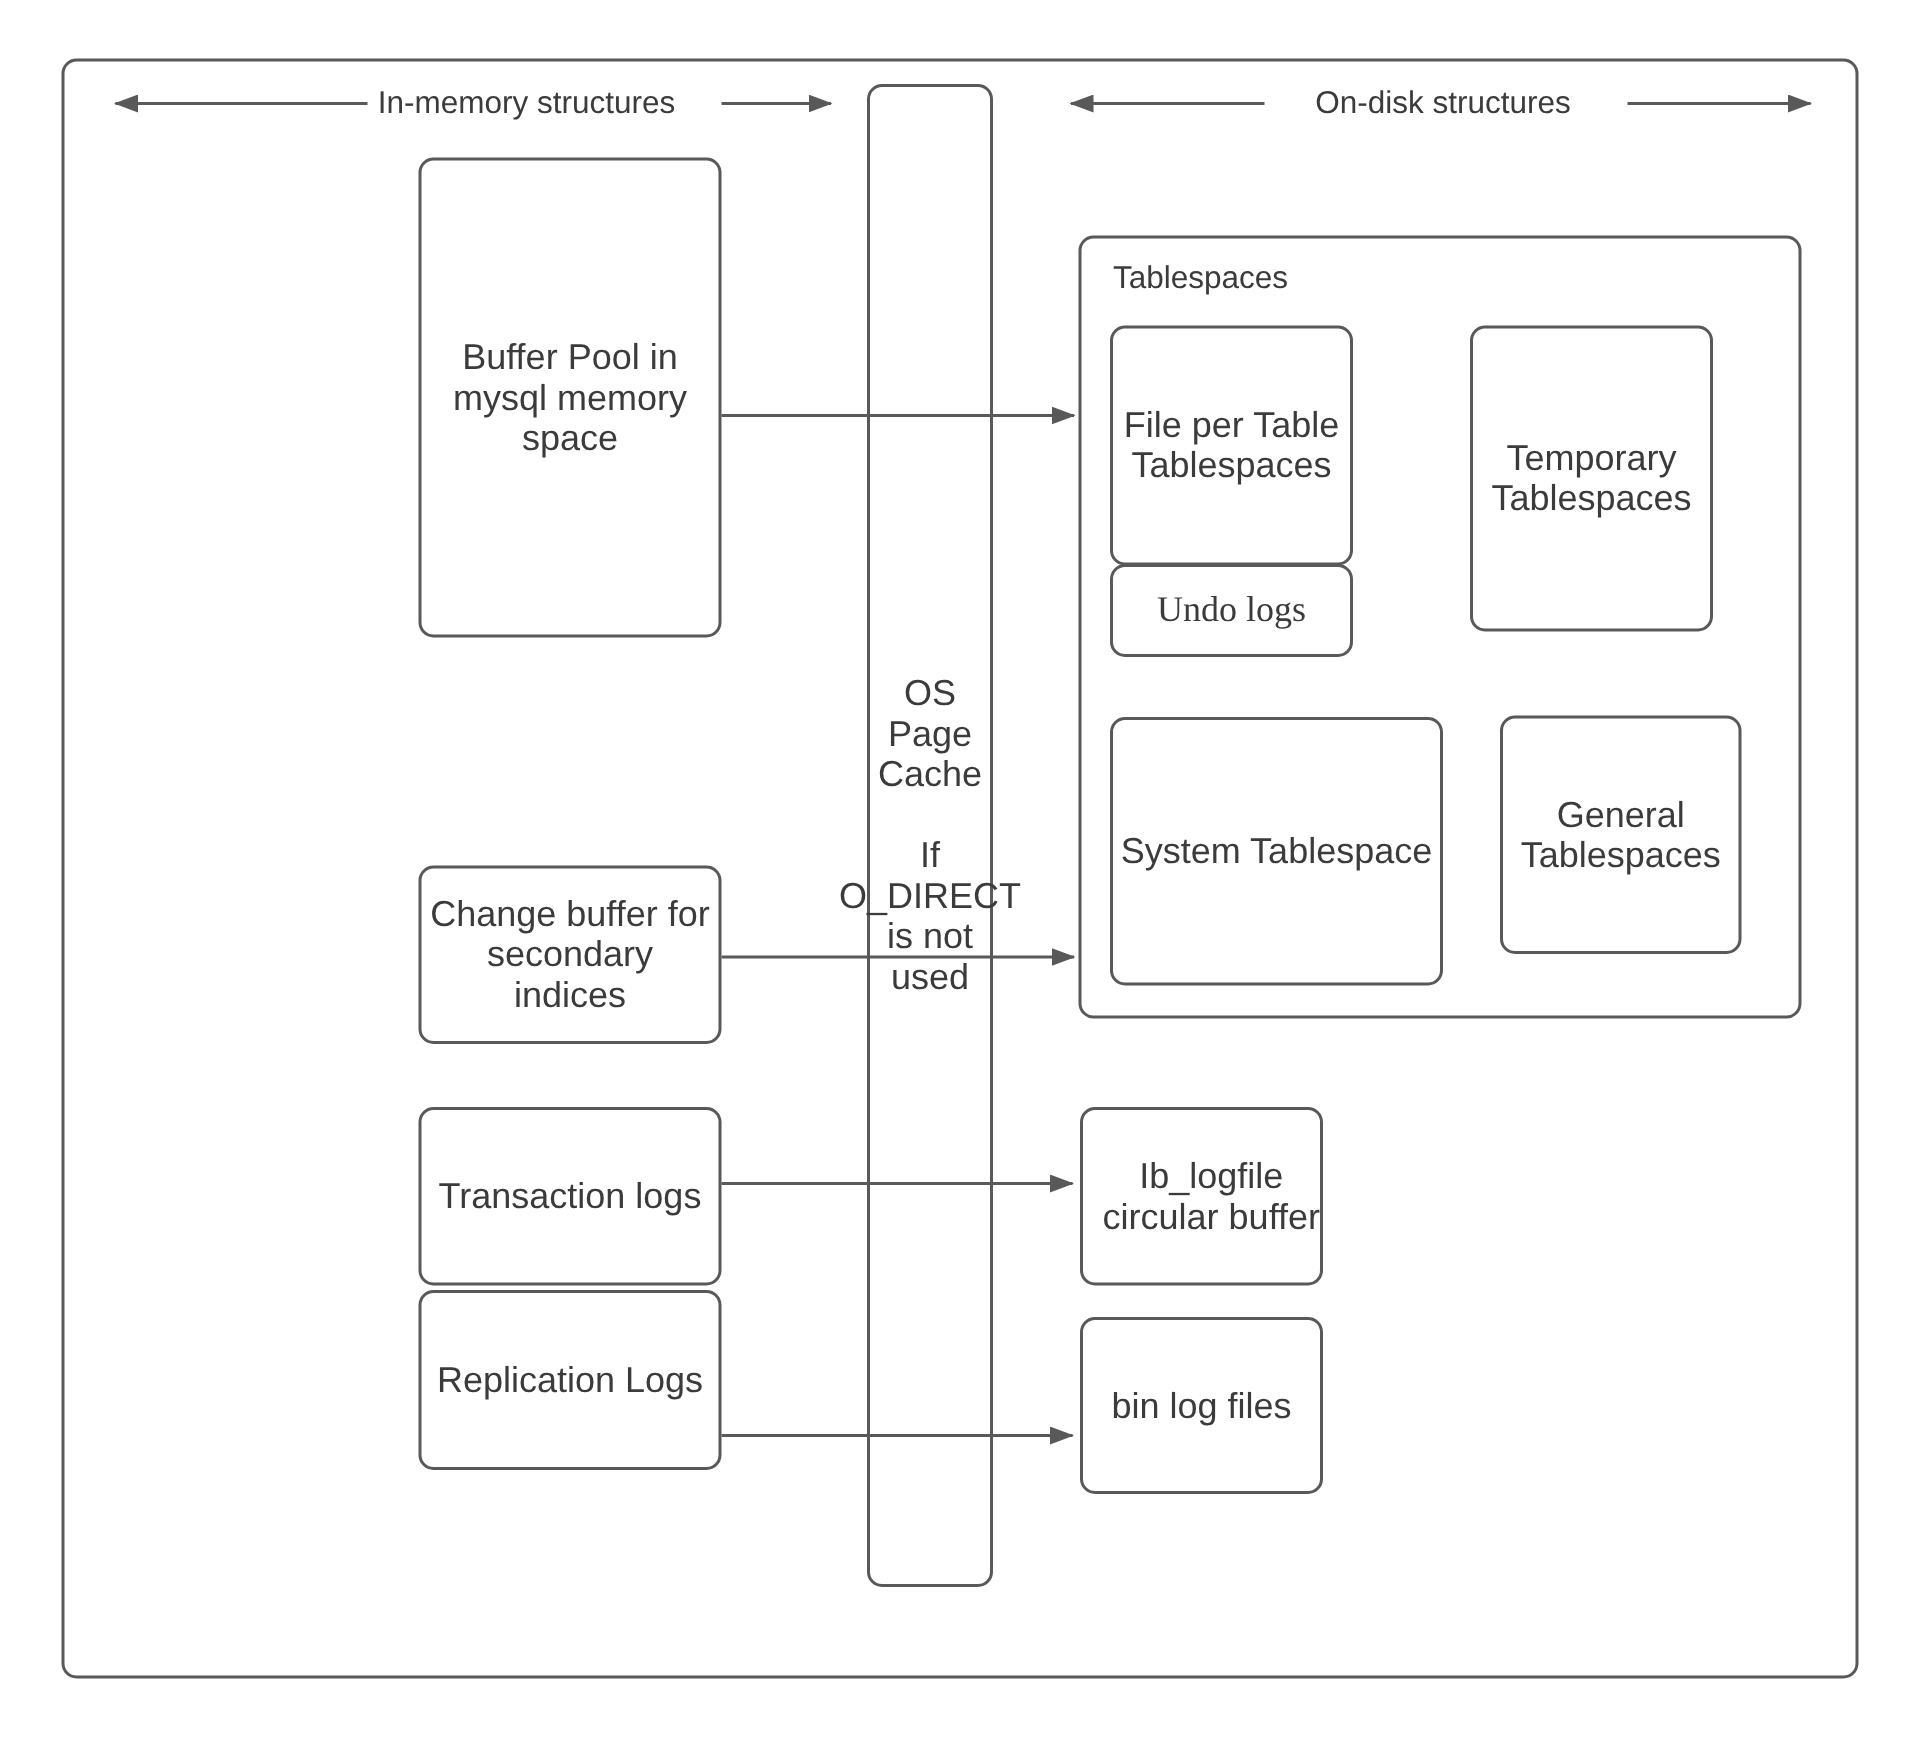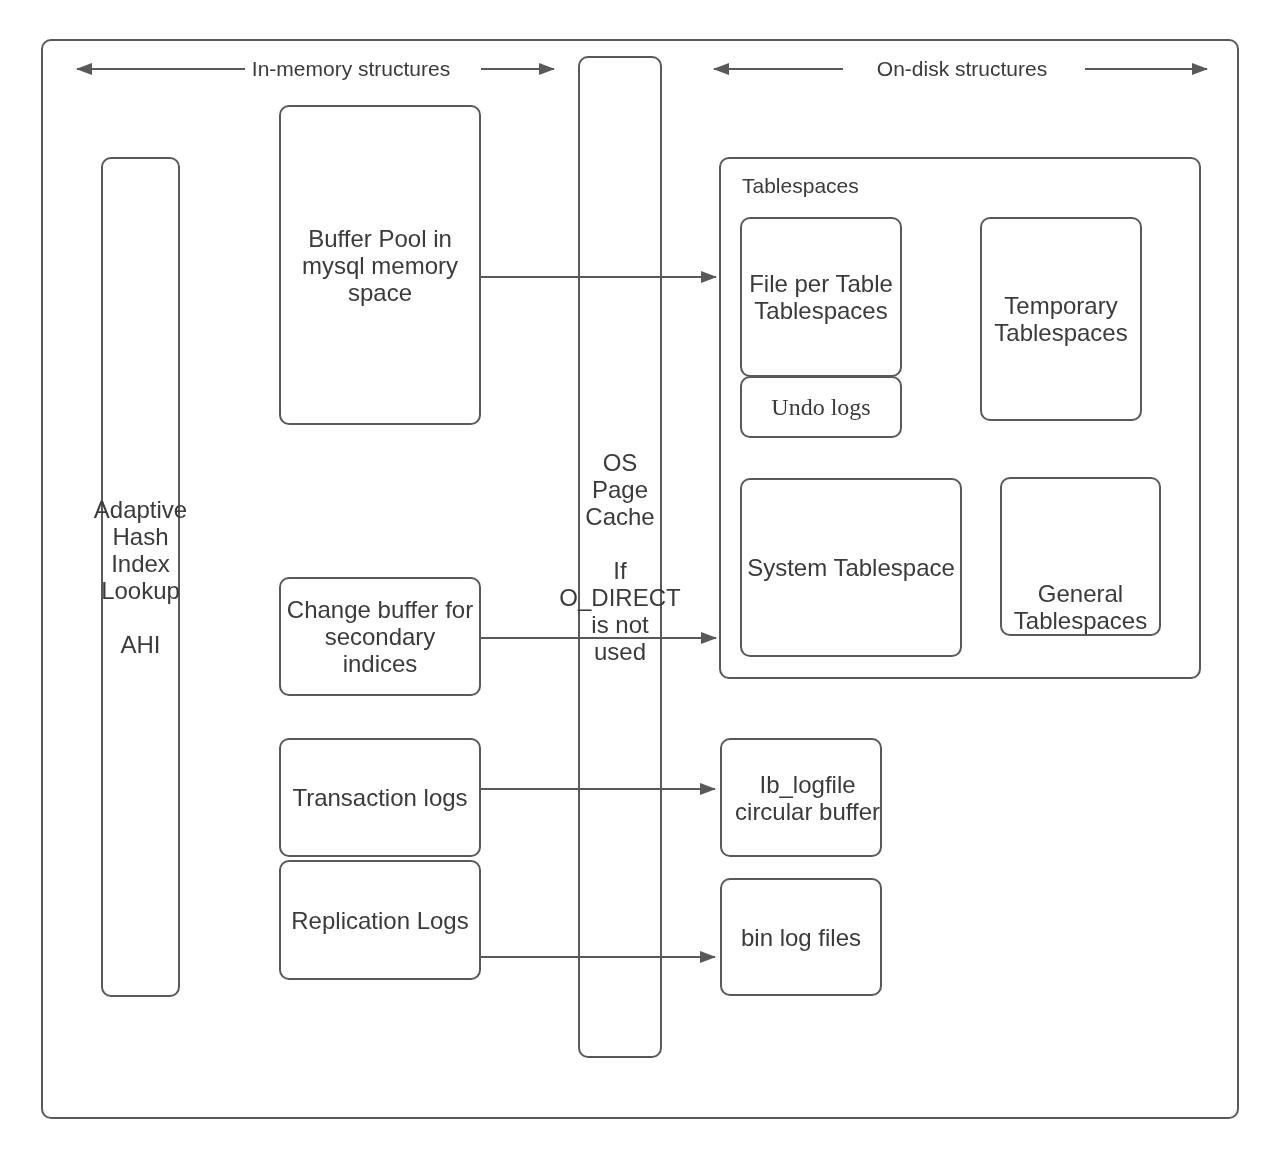--- a/index.html
+++ b/index.html
@@ -88,28 +88,20 @@
     <line x1="245" y1="69" x2="77" y2="69" marker-end="url(#ah)"></line>
     <line x1="481" y1="69" x2="554" y2="69" marker-end="url(#ah)"></line>
     <line x1="843" y1="69" x2="714" y2="69" marker-end="url(#ah)"></line>
     <line x1="1085" y1="69" x2="1207" y2="69" marker-end="url(#ah)"></line>
     <line x1="481" y1="277" x2="716" y2="277" marker-end="url(#ah)"></line>
     <line x1="481" y1="638" x2="716" y2="638" marker-end="url(#ah)"></line>
     <line x1="481" y1="789" x2="715" y2="789" marker-end="url(#ah)"></line>
     <line x1="481" y1="957" x2="715" y2="957" marker-end="url(#ah)"></line>
   </svg>
 
-  <div class="node" style="left:101px; top:157px; width:79px; height:840px;">
-    <div class="label">Adaptive
-Hash
-Index
-Lookup
-
-AHI</div>
-  </div>
 
   <div class="node" style="left:279px; top:105px; width:202px; height:320px;">
     <div class="label">Buffer Pool in
 mysql memory
 space</div>
   </div>
 
   <div class="node" style="left:279px; top:577px; width:202px; height:119px;">
     <div class="label">Change buffer for
 secondary
@@ -149,21 +141,21 @@
   </div>
 
   <div class="node" style="left:740px; top:376px; width:162px; height:62px;font-family:Liberation Serif, serif;">
     <div class="label">Undo logs</div>
   </div>
 
   <div class="node" style="left:740px; top:478px; width:222px; height:179px;">
     <div class="label">System Tablespace</div>
   </div>
 
-  <div class="node" style="left:1000px; top:477px; width:161px; height:159px;align-items:flex-end;">
+  <div class="node" style="left:1000px; top:477px; width:161px; height:159px;">
     <div class="label">General
 Tablespaces</div>
   </div>
 
   <div class="node" style="left:720px; top:738px; width:162px; height:119px;justify-content:flex-end;">
     <div class="label">Ib_logfile
 circular buffer</div>
   </div>
 
   <div class="node" style="left:720px; top:878px; width:162px; height:118px;">

